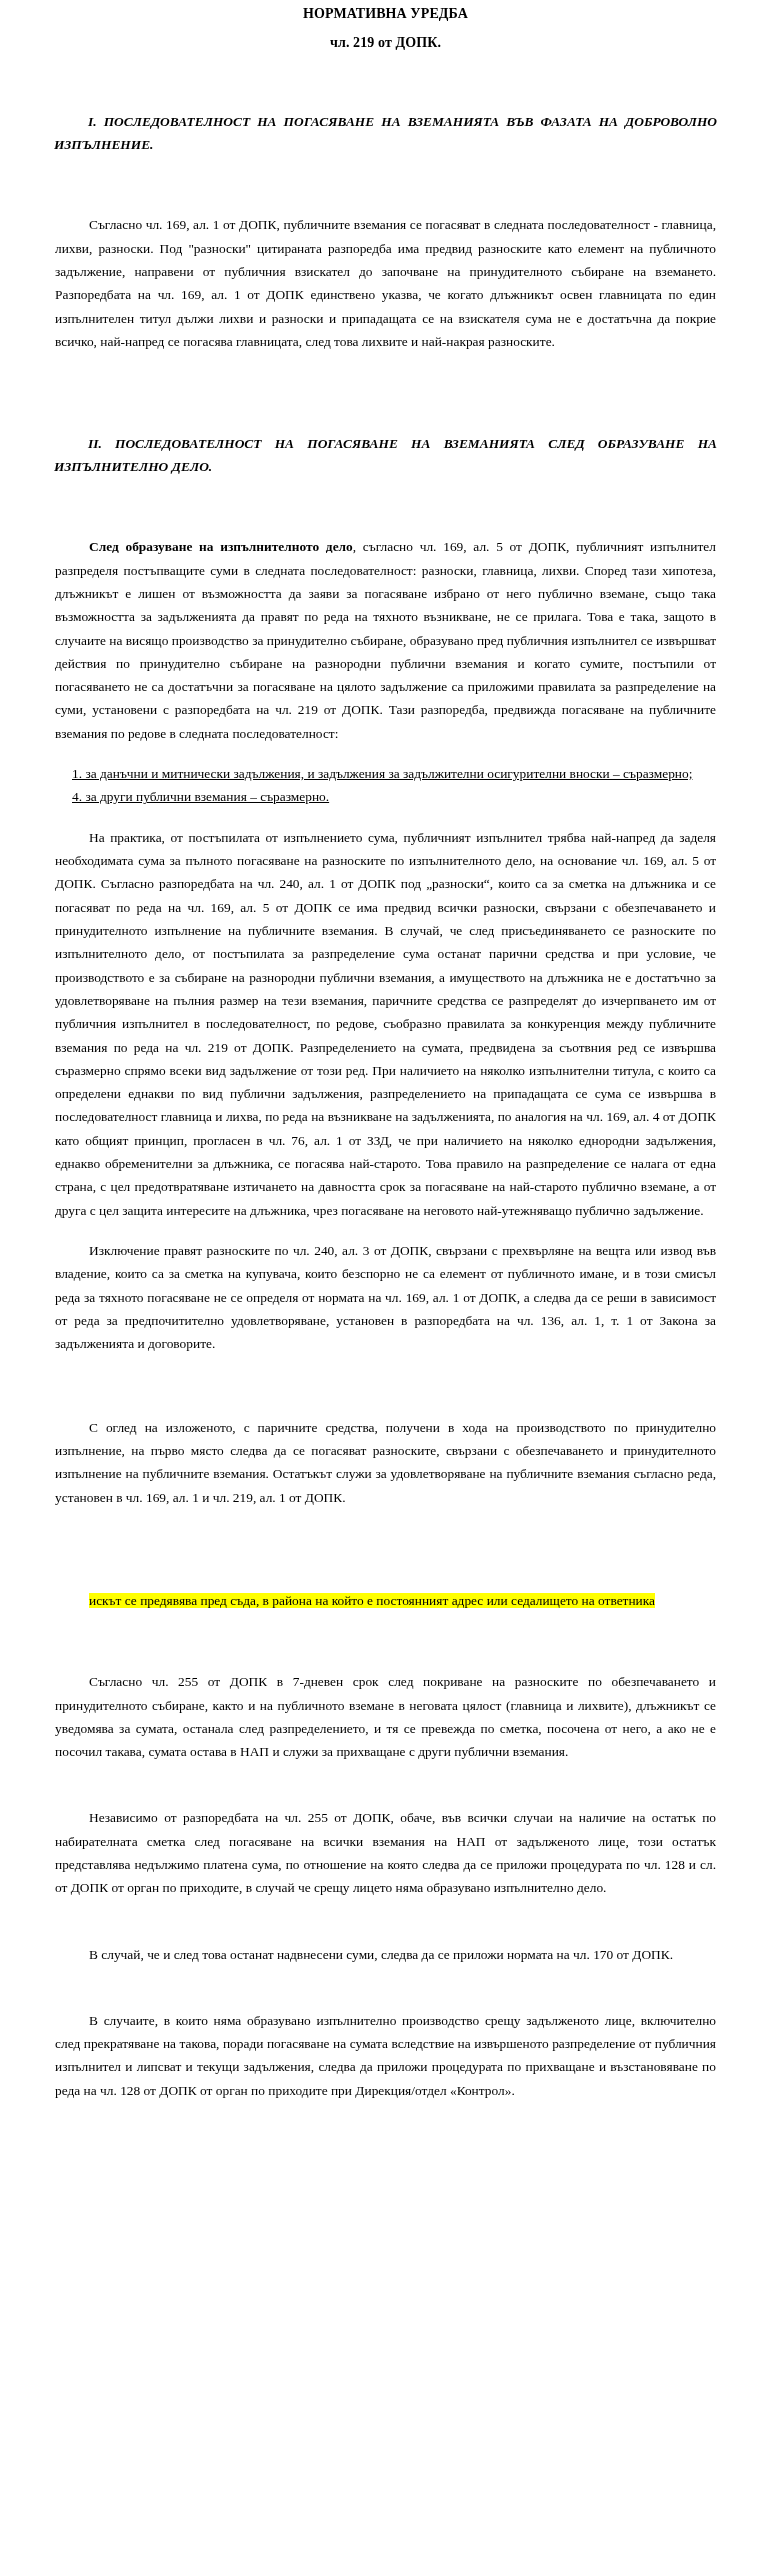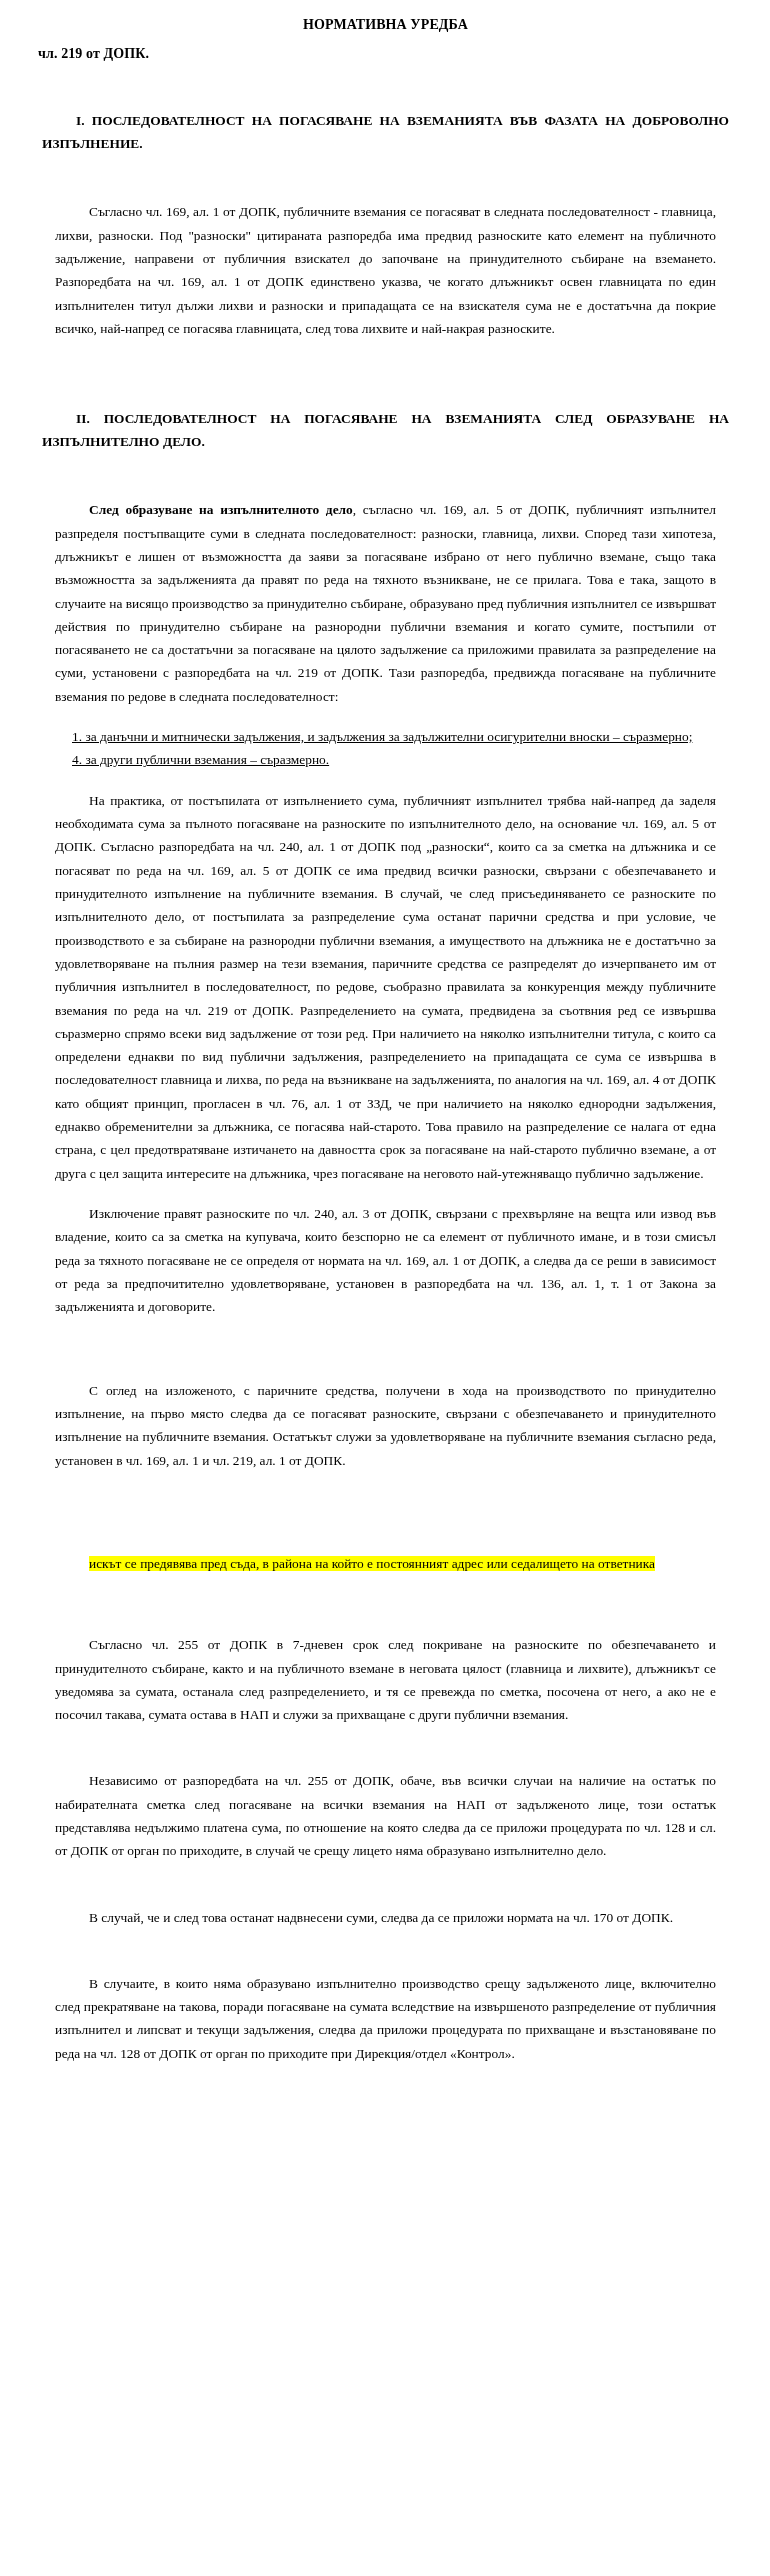--- a/index.html
+++ b/index.html
@@ -19,38 +19,40 @@
     background: #ffffff;
     padding: 7.2px 38px 20.6px 38px;
     position: relative;
   }
   .doc-title {
     text-align: center;
     font-weight: bold;
     font-size: 14px;
     line-height: 1.0;
     letter-spacing: 0.1px;
-    margin: 11px;
+    margin: 0;
   }
   .doc-subtitle {
+    text-align: center;
     font-weight: bold;
     font-size: 14px;
     line-height: 1.0;
     letter-spacing: 0.1px;
     margin: 15px 0 0 0;
   }
   .section-heading {
     font-weight: bold;
     font-size: 13.4px;
     line-height: 1.72;
     text-align: justify;
     text-align-last: left;
     text-indent: 34px;
-    margin: 4px;
+    margin: 16px;
     word-spacing: 0.3px;
+    font-style: italic;
   }
   .section-heading.hl {
     text-indent: 34px;
   }
   .body-par {
     font-size: 13.4px;
     line-height: 1.74;
     text-align: justify;
     text-align-last: left;
     text-indent: 34px;

